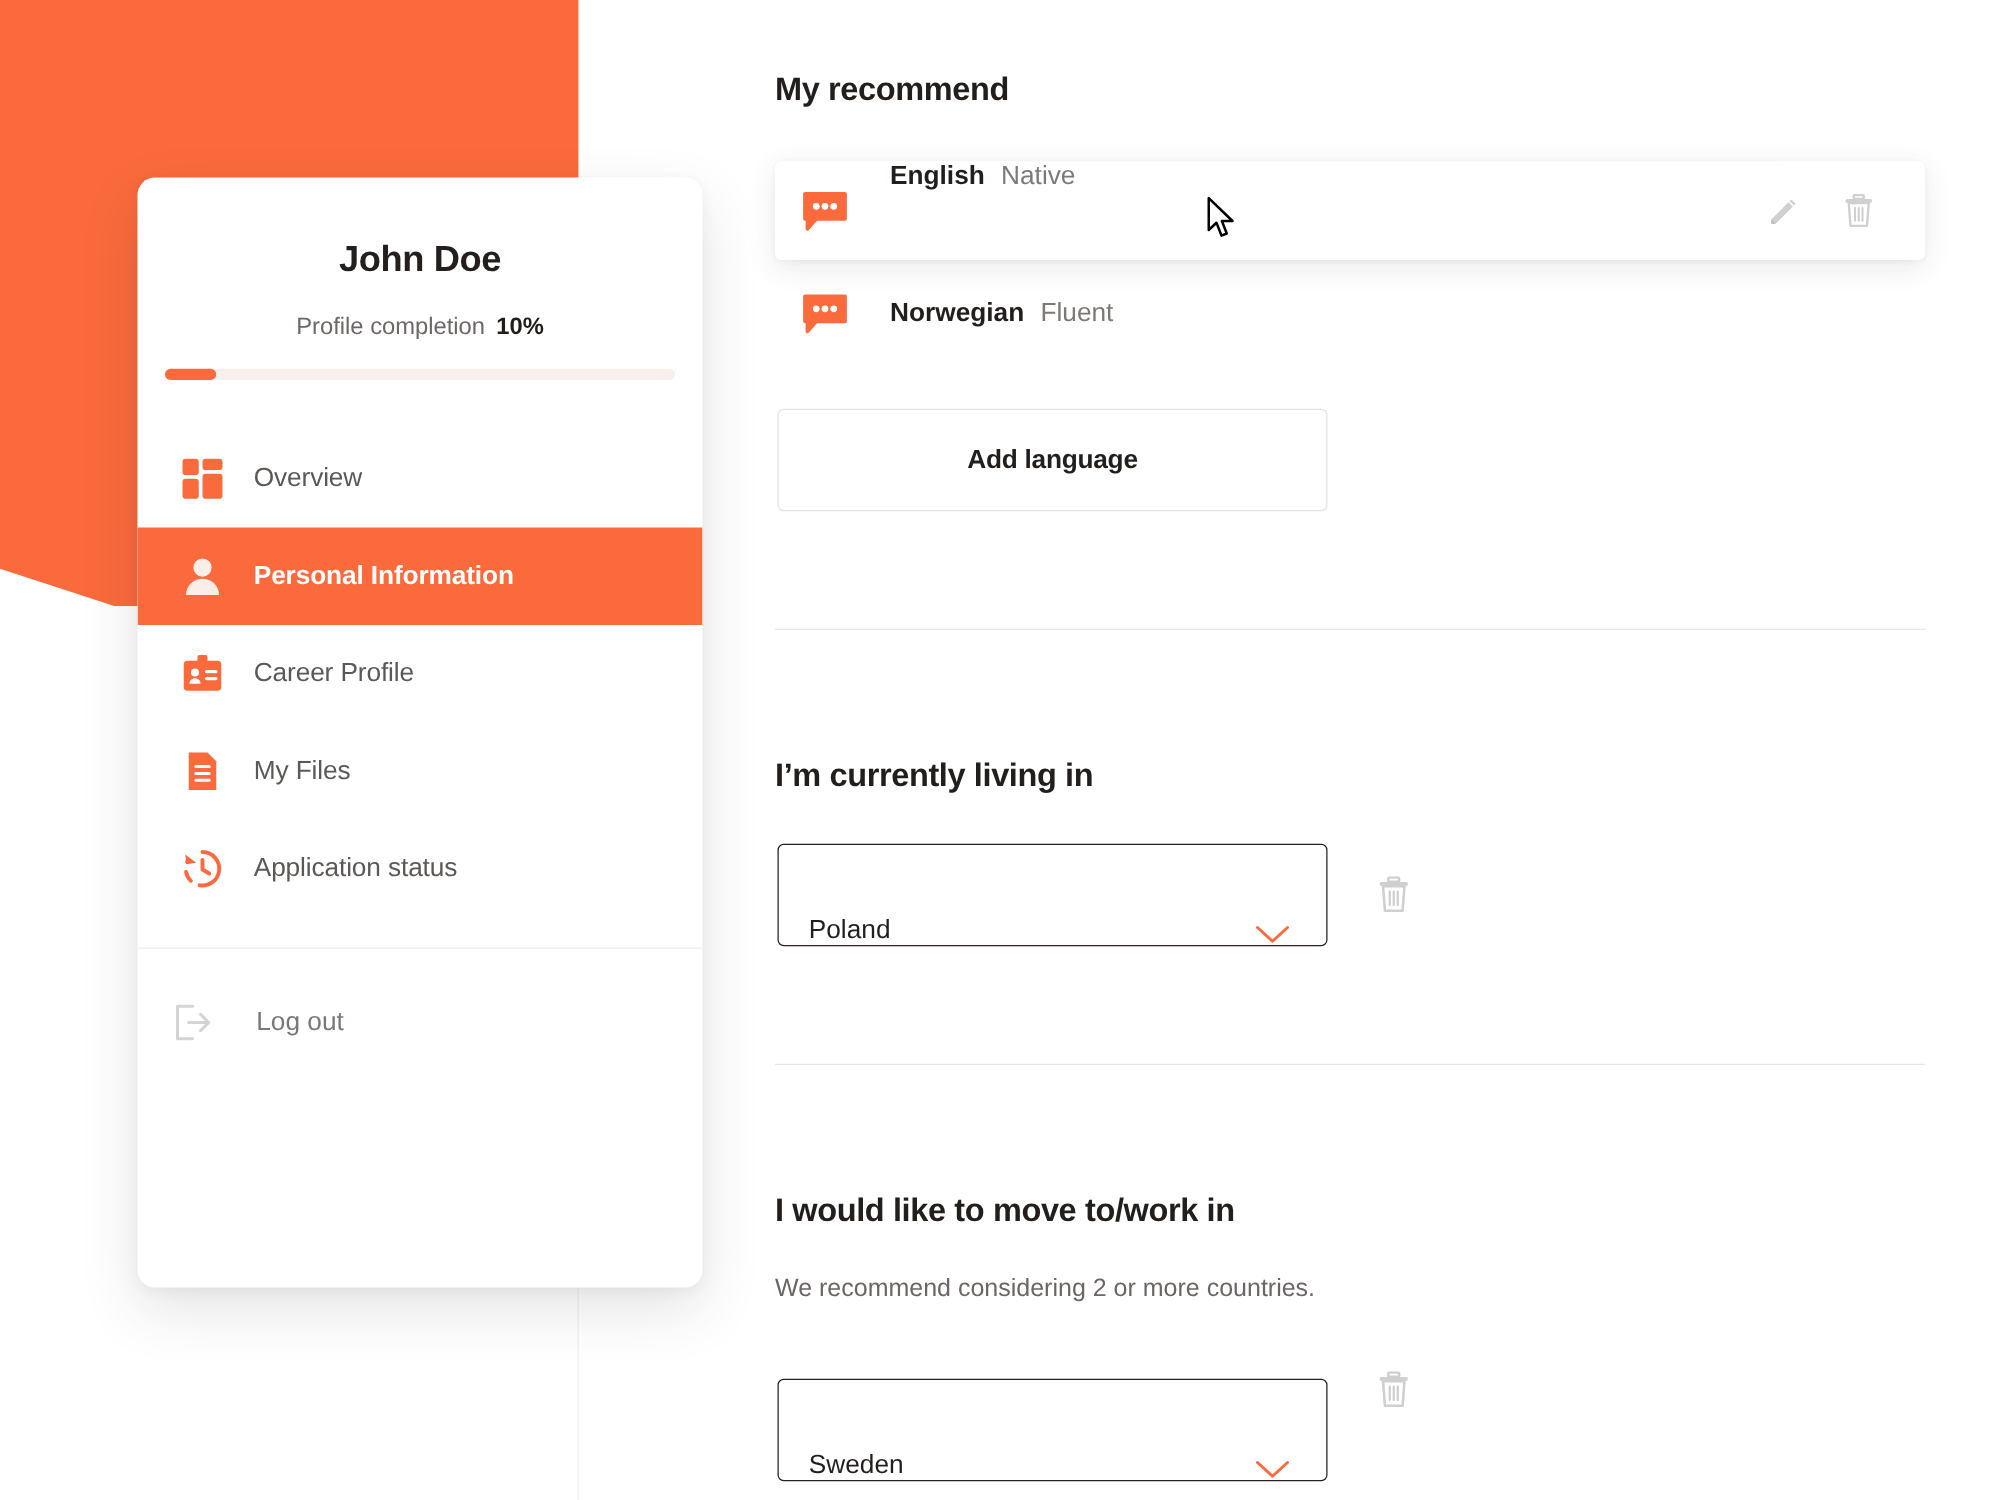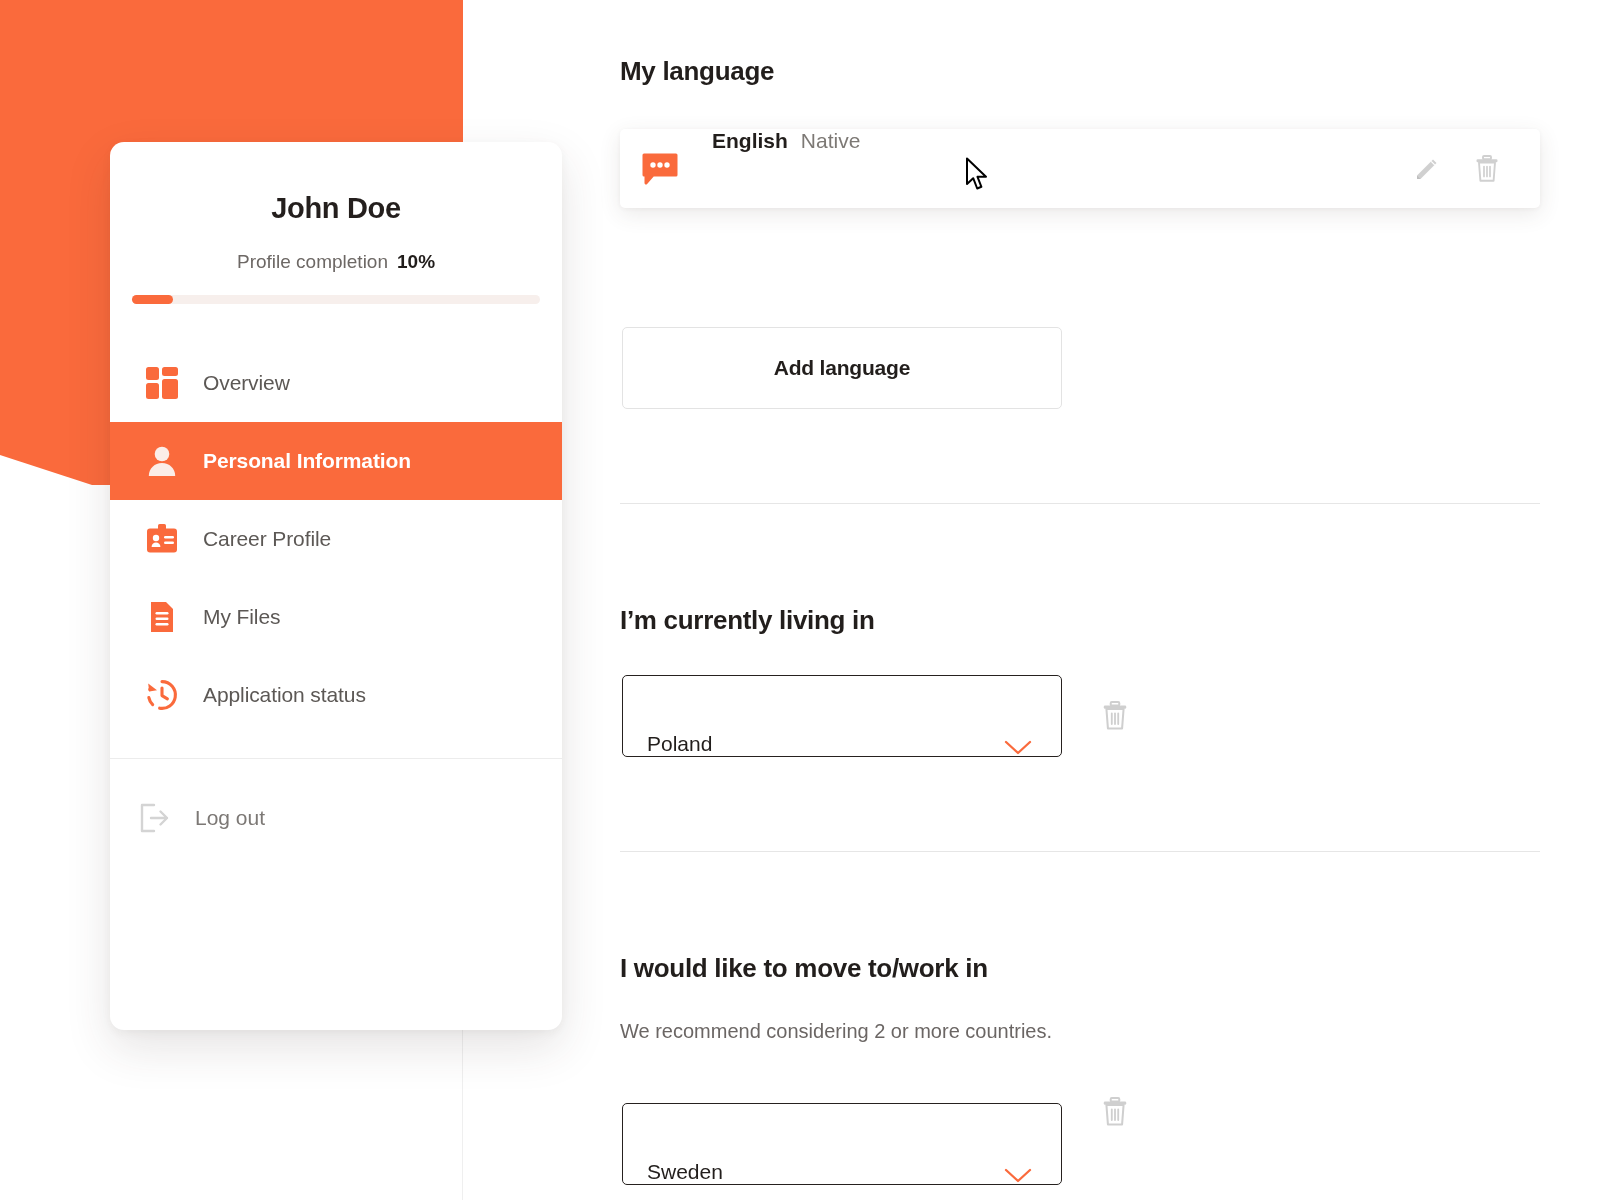--- a/index.html
+++ b/index.html
@@ -49,21 +49,21 @@
   .nav { margin-top: 40px; }
   .nav-item {
     display: flex; align-items: center; height: 78px;
     padding-left: 33px; gap: 22px; cursor: pointer;
   }
   .nav-item.active { background: #FA6A3C; }
   .nav-label { font-size: 21px; color: #5c5855; letter-spacing: -.1px; }
   .nav-item.active .nav-label { color: #ffffff; font-weight: 600; }
   .nav-ico { width: 38px; height: 38px; display:flex; align-items:center; justify-content:center; flex:0 0 38px; }
   .nav-divider { height: 1px; background: #ECECEC; margin: 24px 0 0 0; }
-  .logout-item { display:flex; align-items:center; height: 78px; padding-left:25px; gap:22px; margin-top: 20px; cursor:pointer; }
+  .logout-item { display:flex; align-items:center; height: 78px; padding-left:25px; gap:32px; margin-top: 20px; cursor:pointer; }
   .logout-label { font-size: 21px; color: #7c7875; }
 
   
   .main { position: absolute; left: 620px; top: 0; width: 960px; height: 1200px; }
   .sec-title {
     font-size: 26px; font-weight: 700; color: #221e1c; letter-spacing: -.3px;
   }
   .sec-sub { font-size: 20px; color: #6b6664; margin-top: 14px; }
 
   
@@ -208,21 +208,21 @@
           </svg>
         </span>
         <span class="logout-label">Log out</span>
       </div>
 
     </div>
   </div>
 
   <div class="main">
 
-    <div class="sec-title" id="my-languages-title">My language</div>
+    <div class="sec-title" id="my-languages-title">My recommend</div>
 
     <div class="lang-card">
       <span class="lang-ico">
         <svg width="40" height="40" viewBox="0 0 40 40">
           <path d="M4 6h32v20H13l-7 8v-8H4z" fill="#FA6A3C" stroke="#FA6A3C" stroke-width="3" stroke-linejoin="round"></path>
           <circle cx="13" cy="16" r="2.7" fill="#fff"></circle>
           <circle cx="20" cy="16" r="2.7" fill="#fff"></circle>
           <circle cx="27" cy="16" r="2.7" fill="#fff"></circle>
         </svg>
       </span>
@@ -240,20 +240,32 @@
           <svg width="24" height="28" viewBox="0 0 24 28">
             <rect x="8" y="1" width="8" height="3.2" rx="1" fill="none" stroke="#D0D0D0" stroke-width="1.9"></rect>
             <rect x="1.5" y="4.2" width="21" height="3" rx="1.2" fill="#D0D0D0"></rect>
             <path d="M4 7.5h16l-1.4 18.2H5.4z" fill="none" stroke="#D0D0D0" stroke-width="1.9" stroke-linejoin="round"></path>
             <path d="M9 11.5v10M12 11.5v10M15 11.5v10" stroke="#D0D0D0" stroke-width="1.7" stroke-linecap="round"></path>
           </svg>
         </span>
       </span>
     </div>
 
+    <div class="lang-row-plain">
+      <span class="lang-ico">
+        <svg width="40" height="40" viewBox="0 0 40 40">
+          <path d="M4 6h32v20H13l-7 8v-8H4z" fill="#FA6A3C" stroke="#FA6A3C" stroke-width="3" stroke-linejoin="round"></path>
+          <circle cx="13" cy="16" r="2.7" fill="#fff"></circle>
+          <circle cx="20" cy="16" r="2.7" fill="#fff"></circle>
+          <circle cx="27" cy="16" r="2.7" fill="#fff"></circle>
+        </svg>
+      </span>
+      <span class="lang-name">Norwegian</span>
+      <span class="lang-level">Fluent</span>
+    </div>
 
     <div class="add-lang-btn">Add language</div>
 
     <div class="hr" id="divider-1"></div>
 
     <div class="sec-title" id="living-title">I’m currently living in</div>
     <div class="select-box" id="living-select">
       <span class="select-value">Poland</span>
       <span class="select-caret">
         <svg width="30" height="18" viewBox="0 0 30 18">

